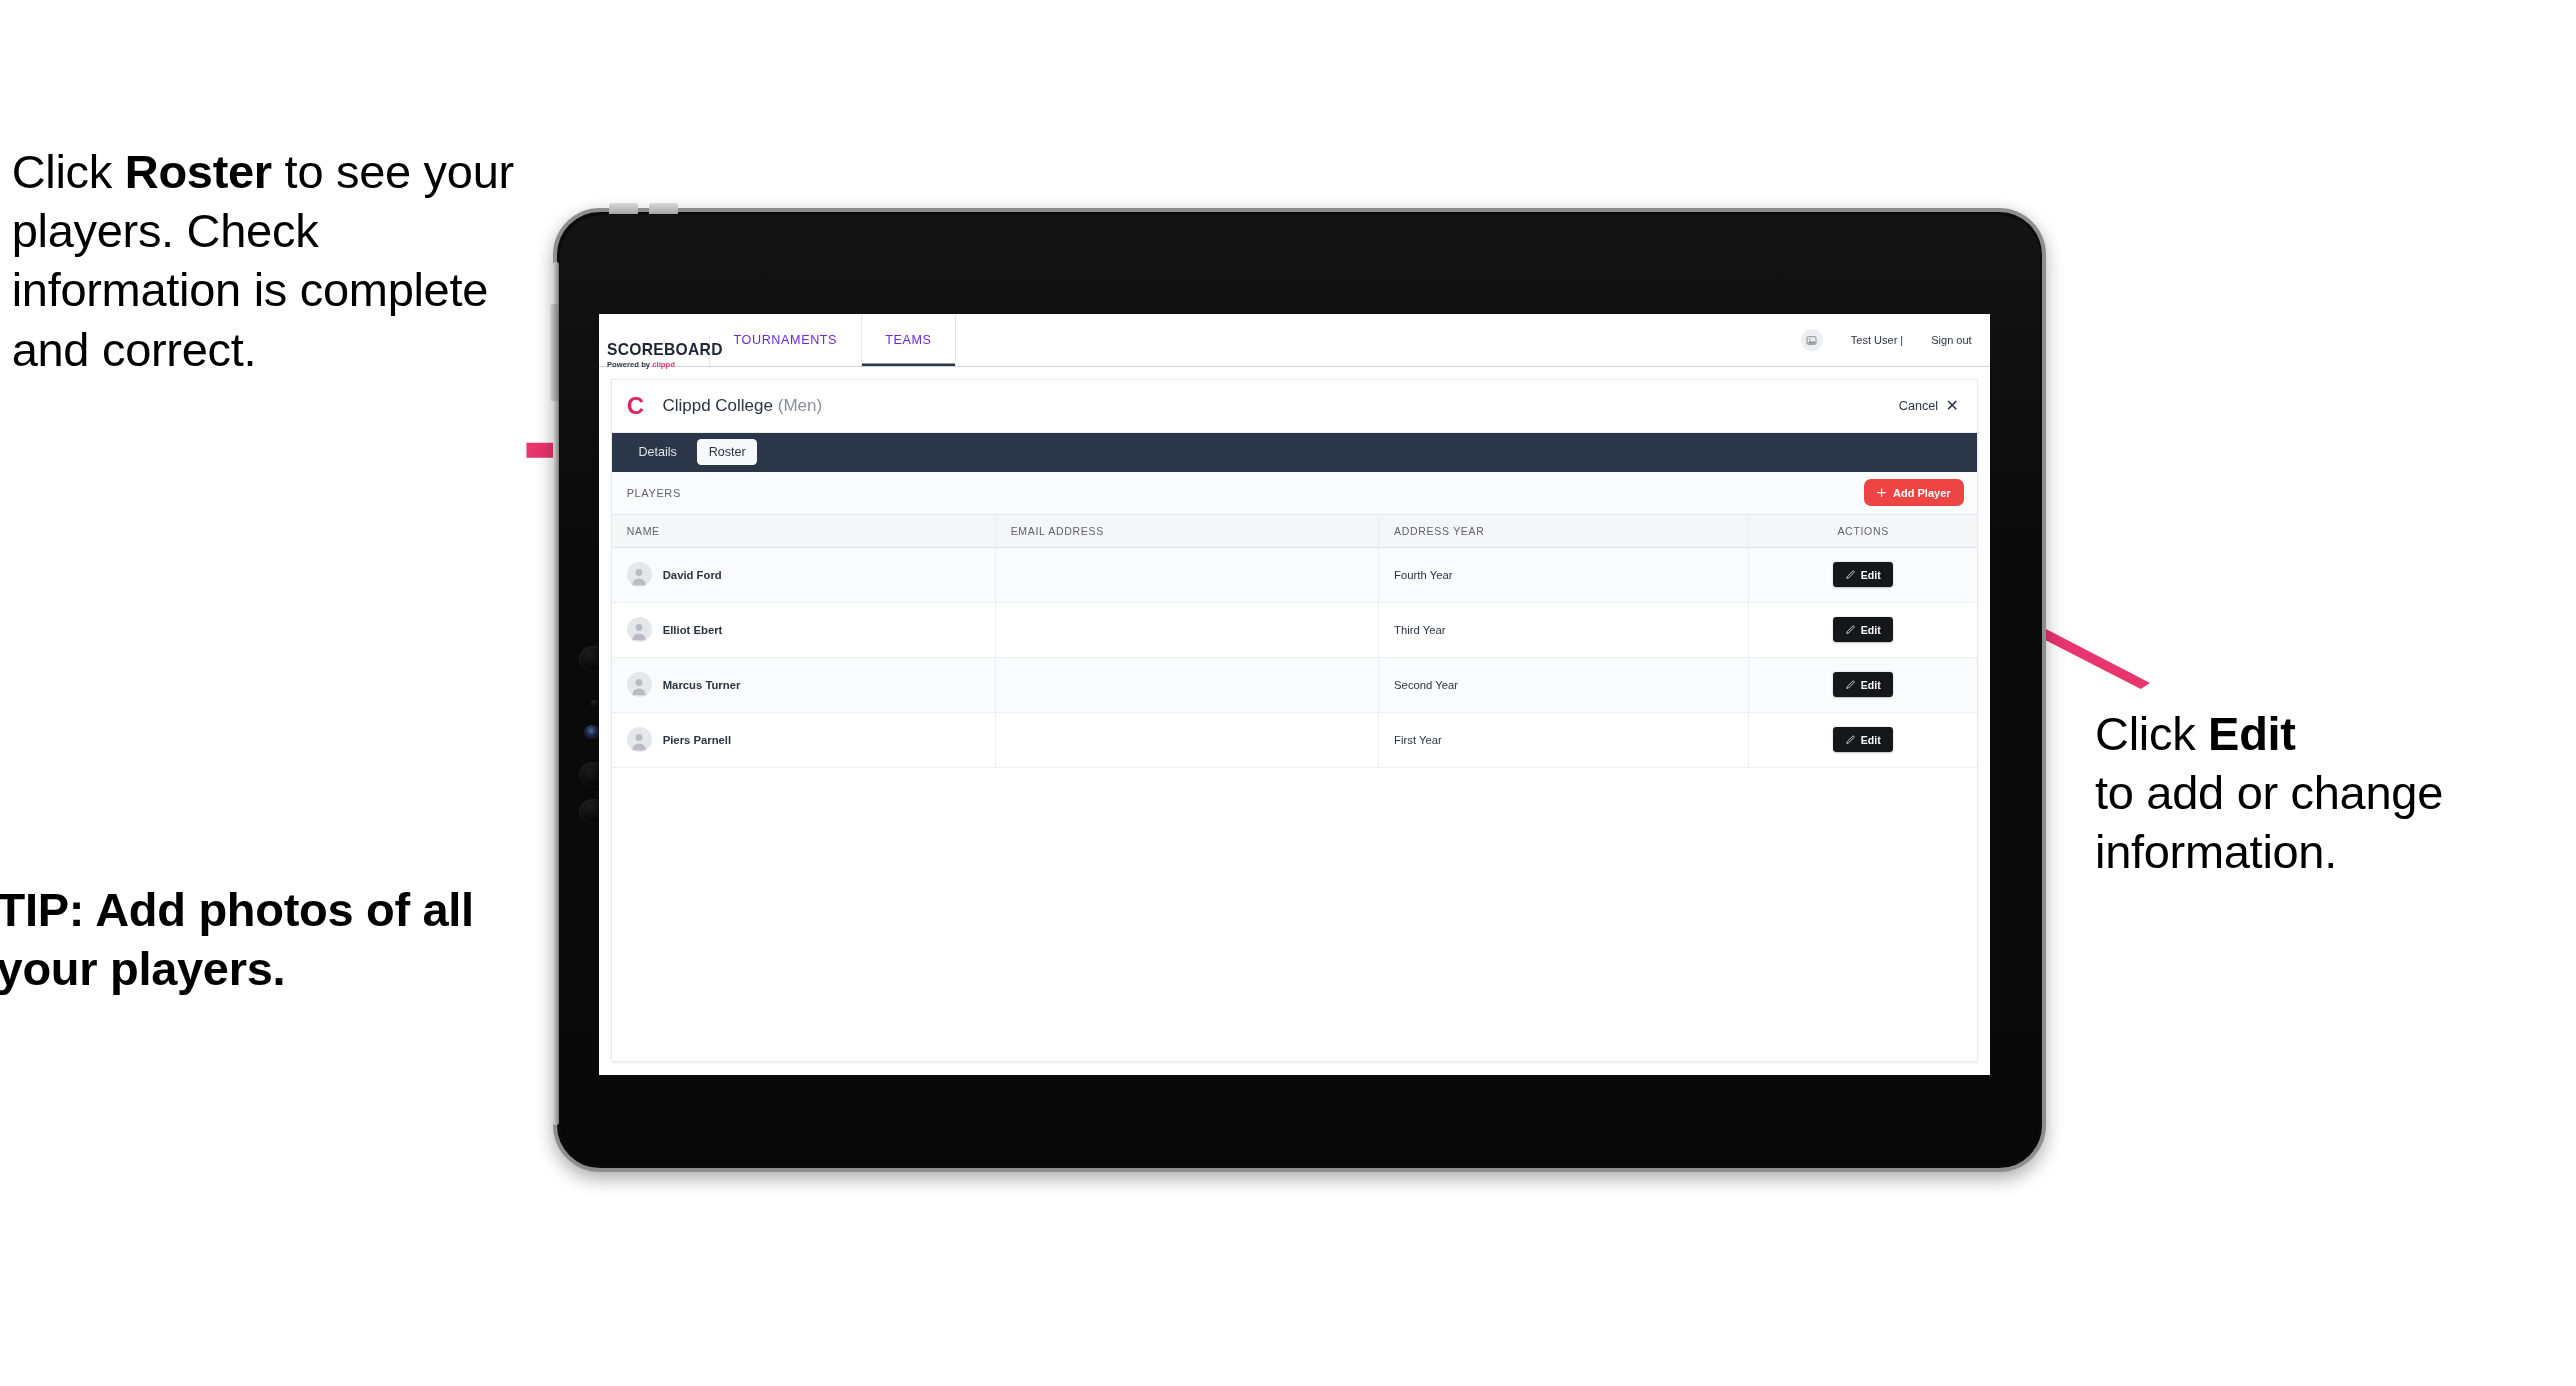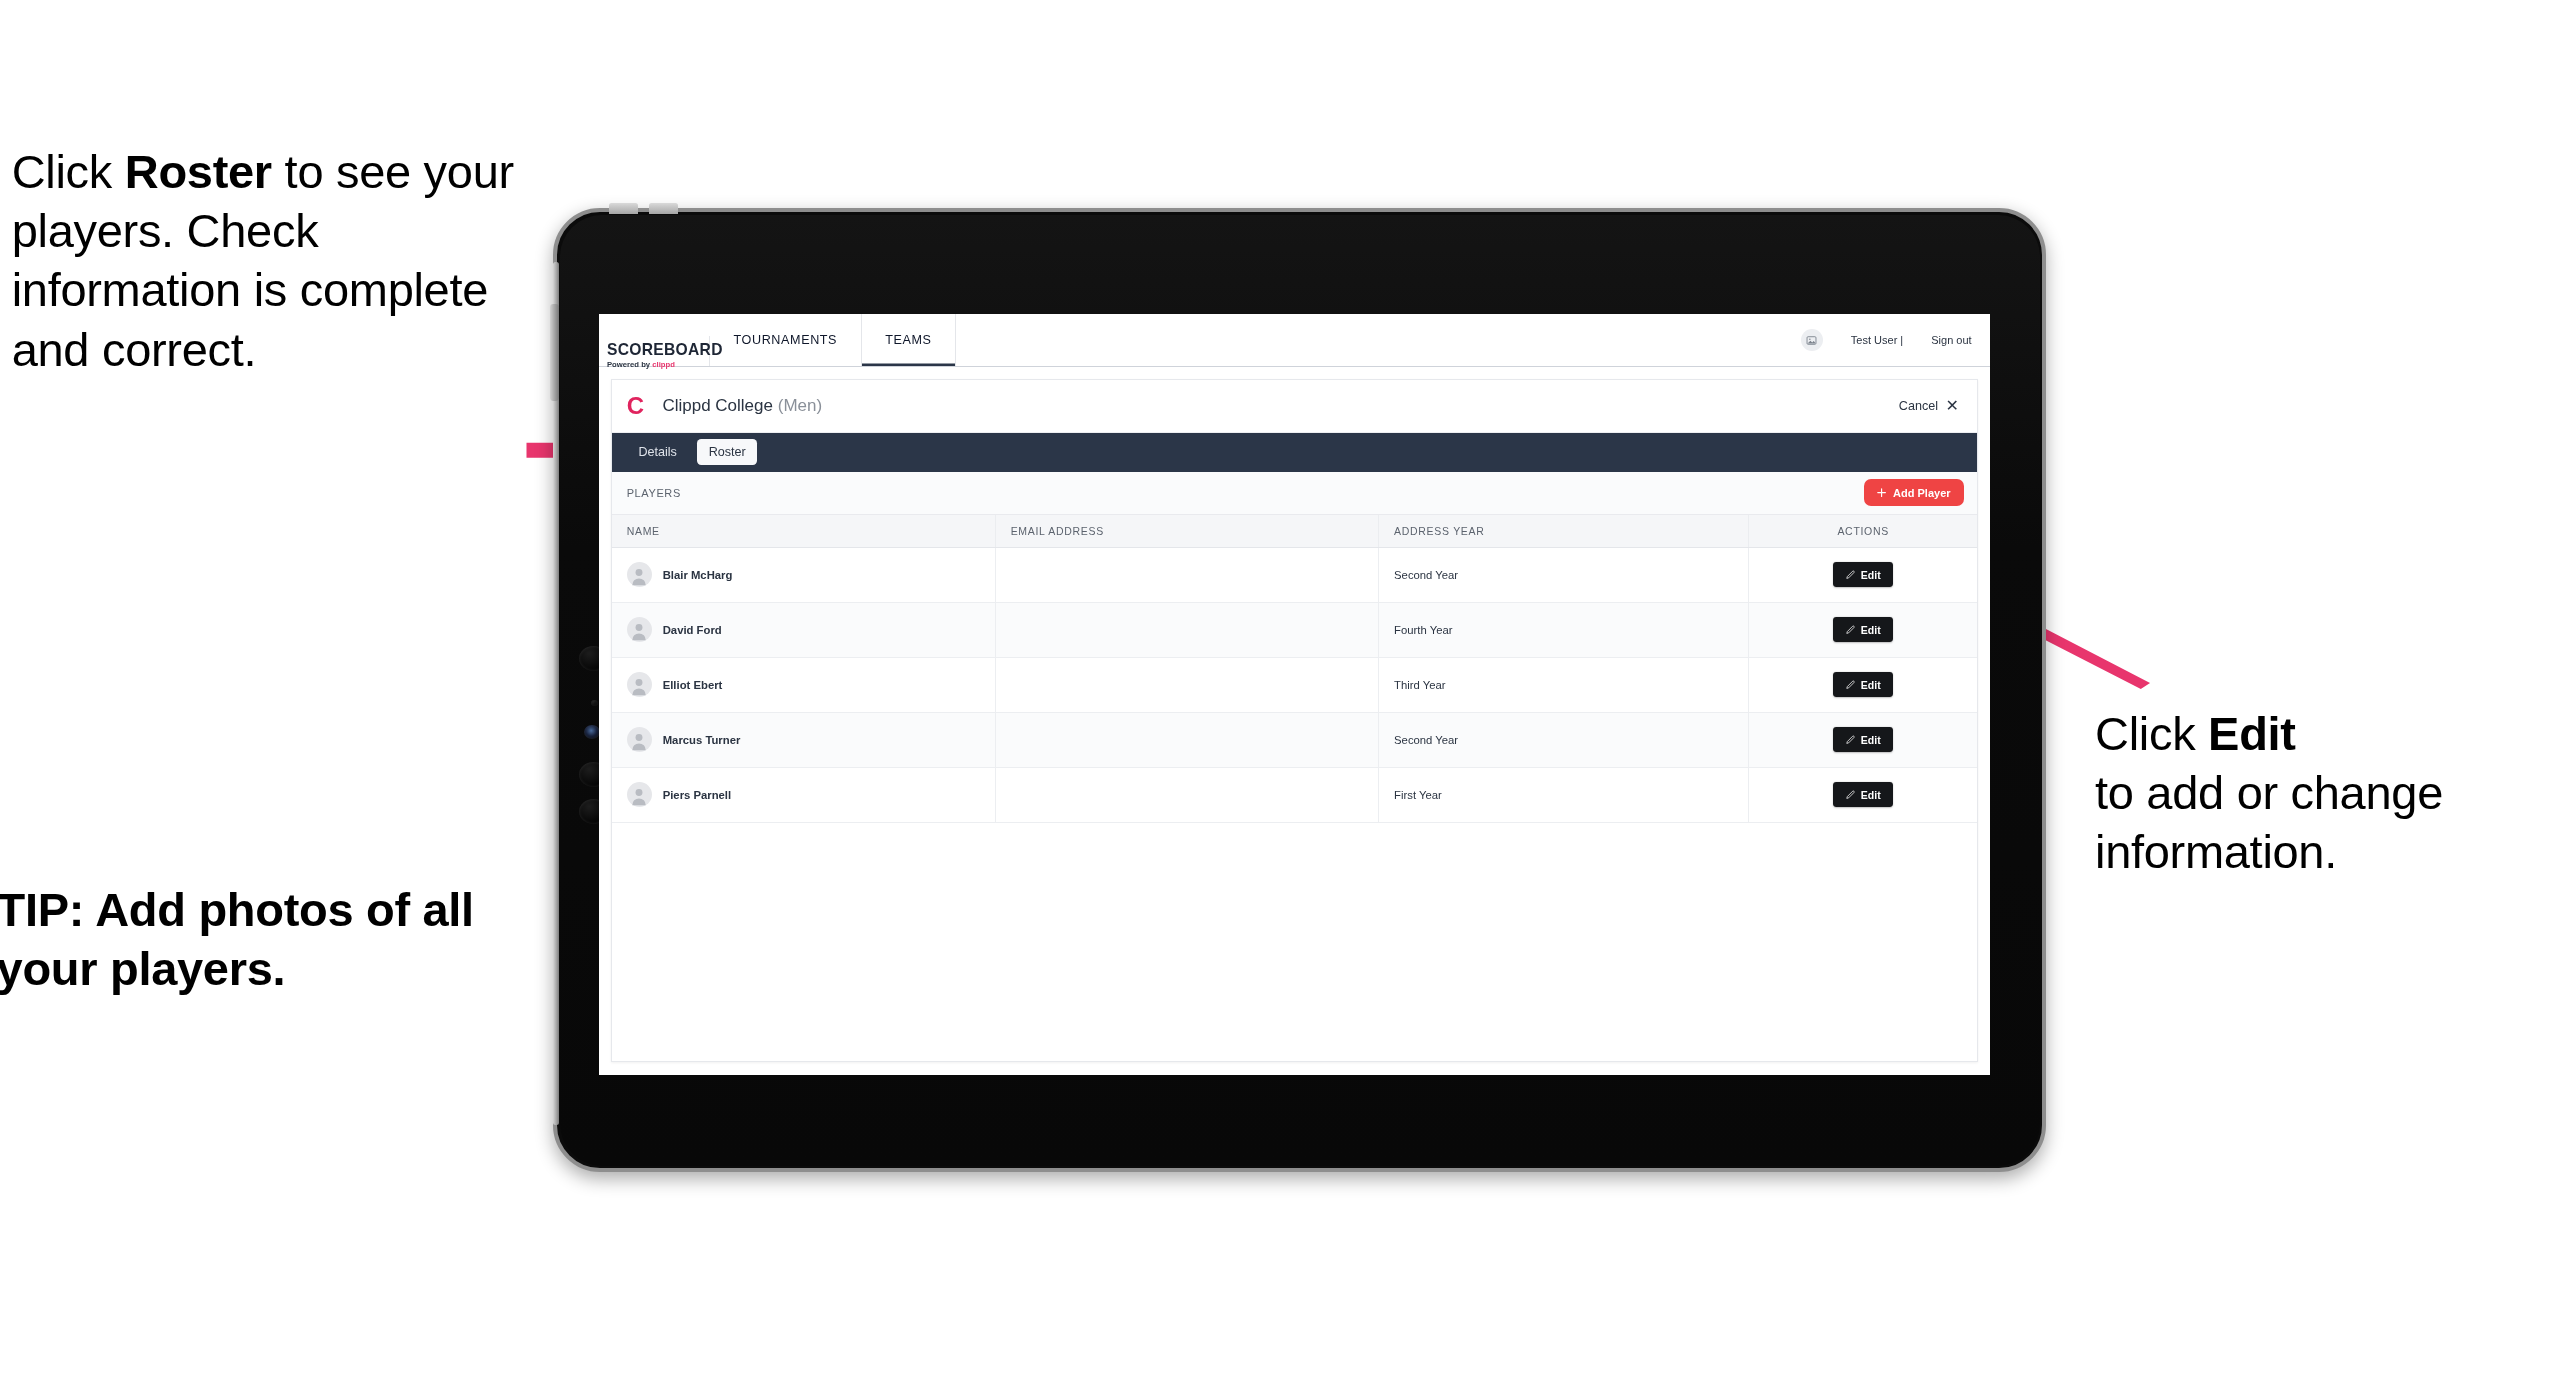--- a/index.html
+++ b/index.html
@@ -182,21 +182,21 @@
   }
   .brand-sub .pink { color: #e8356d; }
 
   .navtabs { display: flex; align-items: stretch; }
   .navtab {
     padding: 0 23.5px;
     display: flex;
     align-items: center;
     font-size: 12.6px;
     letter-spacing: 0.6px;
-    color: #0f172a;
+    color: #6d28d9;
     border-right: 0.8px solid #e4e6ea;
     cursor: pointer;
   }
   .navtab.active {
     box-shadow: inset 0 -2.5px 0 0 #2b3648;
     font-weight: 400;
   }
 
   .topright {
     margin-left: auto;
@@ -475,44 +475,20 @@
         <thead>
           <tr>
             <th>NAME</th>
             <th>EMAIL ADDRESS</th>
             <th>ADDRESS YEAR</th>
             <th class="col-actions">ACTIONS</th>
           </tr>
         </thead>
         <tbody>
 
-          <tr>
-            <td>
-              <div class="name-cell">
-                <div class="avatar-row">
-                  <svg width="22" height="22" viewBox="0 0 26 26">
-                    <circle cx="13" cy="13" r="13" fill="#e6e7ea"></circle>
-                    <circle cx="13" cy="10" r="4.1" fill="#b9bcc2"></circle>
-                    <path d="M5 25 a8 8 0 0 1 16 0 Z" fill="#b9bcc2"></path>
-                  </svg>
-                </div>
-                <span class="player-name">Blair McHarg</span>
-              </div>
-            </td>
-            <td></td>
-            <td>Second Year</td>
-            <td class="col-actions">
-              <button class="edit-btn">
-                <svg width="9.2" height="9.2" viewBox="0 0 14 14">
-                  <path d="M1.2 12.8 L2 10 L10.1 1.9 a1.3 1.3 0 0 1 1.9 0 l0.1 0.1 a1.3 1.3 0 0 1 0 1.9 L4 12 Z" fill="none" stroke="#ffffff" stroke-width="1.15" stroke-linejoin="round"></path>
-                </svg>
-                <span>Edit</span>
-              </button>
-            </td>
-          </tr>
 
           <tr class="alt">
             <td>
               <div class="name-cell">
                 <div class="avatar-row">
                   <svg width="22" height="22" viewBox="0 0 26 26">
                     <circle cx="13" cy="13" r="13" fill="#e6e7ea"></circle>
                     <circle cx="13" cy="10" r="4.1" fill="#b9bcc2"></circle>
                     <path d="M5 25 a8 8 0 0 1 16 0 Z" fill="#b9bcc2"></path>
                   </svg>

